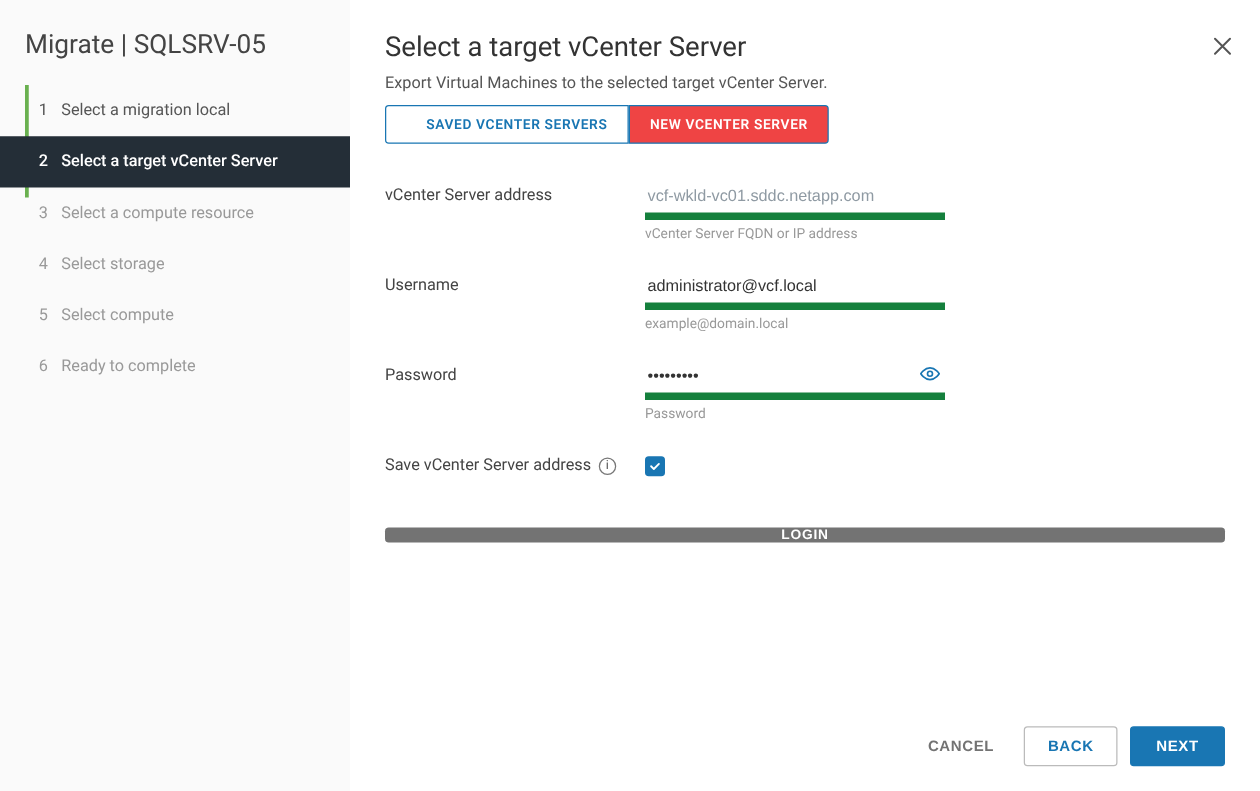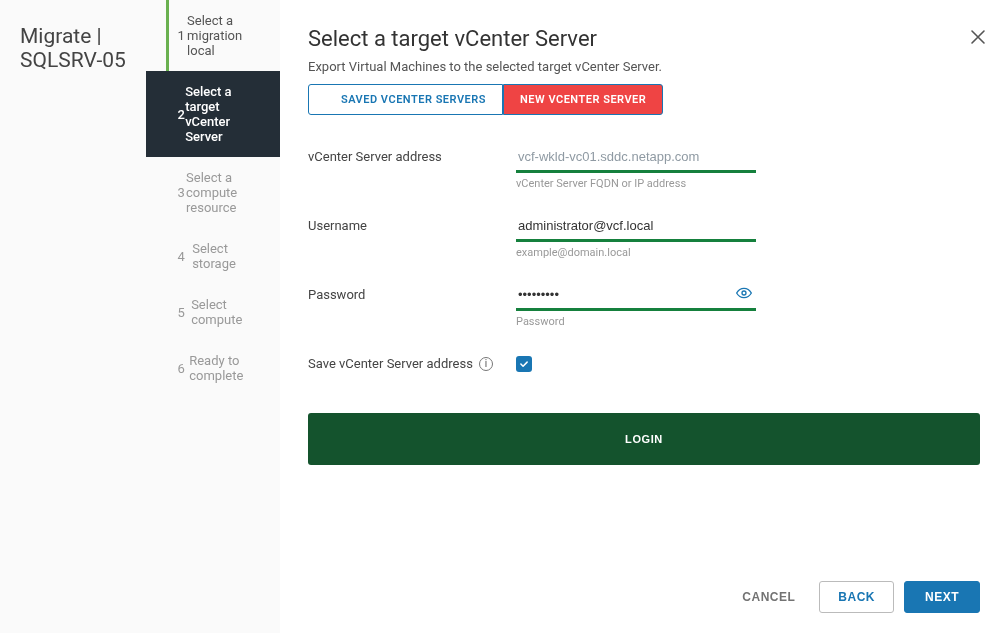--- a/index.html
+++ b/index.html
@@ -11,21 +11,21 @@
       height: 633px;
       overflow: hidden;
       display: flex;
     }
     
     .sidebar {
       width: 280px;
       background: #fafafa;
       padding: 0;
       display: flex;
-      flex-direction: row;
+      flex-direction: column;
     }
     .sidebar-title {
       font-size: 21px;
       font-weight: 400;
       color: #444;
       padding: 24px 20px 20px 20px;
     }
     .steps {
       list-style: none;
       padding: 0;
@@ -125,21 +125,21 @@
       display:flex;
       align-items:center;
       gap:6px;
     }
     .form-field {
       flex: 0 0 240px;
     }
     .text-input {
       width: 100%;
       border: none;
-      border-bottom: 3px solid #15803d;
+      border-bottom: 6px solid #15803d;
       padding: 6px 2px;
       font-size: 13px;
       color: #333;
       outline: none;
       background: transparent;
     }
     .placeholder-style::placeholder { color: #aaa; }
     .hint {
       font-size: 11px;
       color: #999;
@@ -168,24 +168,24 @@
       display:inline-flex;
       width:14px;height:14px;
       border:1px solid #777;
       border-radius:50%;
       align-items:center;justify-content:center;
       font-size:10px;color:#555;
       cursor: default;
     }
 
     .login-btn {
-      background: #14532d;
+      background: #737373;
       color:#fff;
       border:none;
-      padding: 20px 18px;
+      padding: 0 18px;
       font-size: 11px;
       font-weight: 600;
       letter-spacing: 0.6px;
       border-radius: 3px;
       cursor:pointer;
       margin-top: 18px;
       text-transform: uppercase;
     }
 
     .footer {

